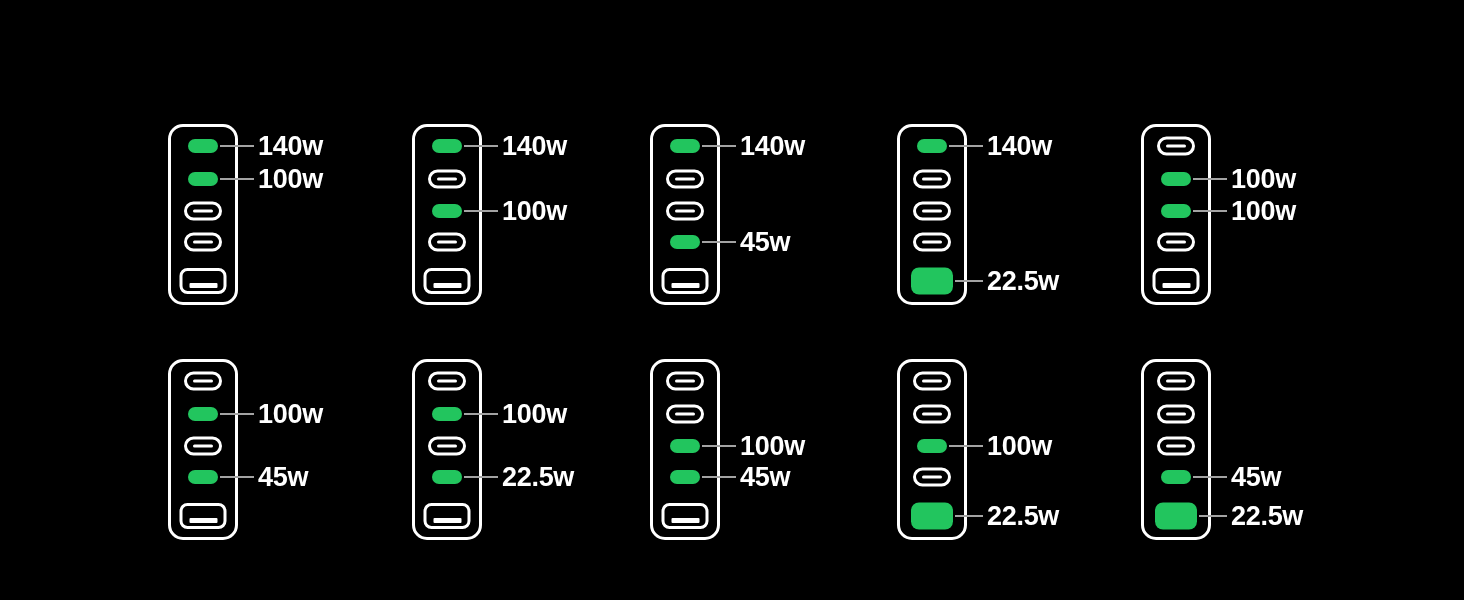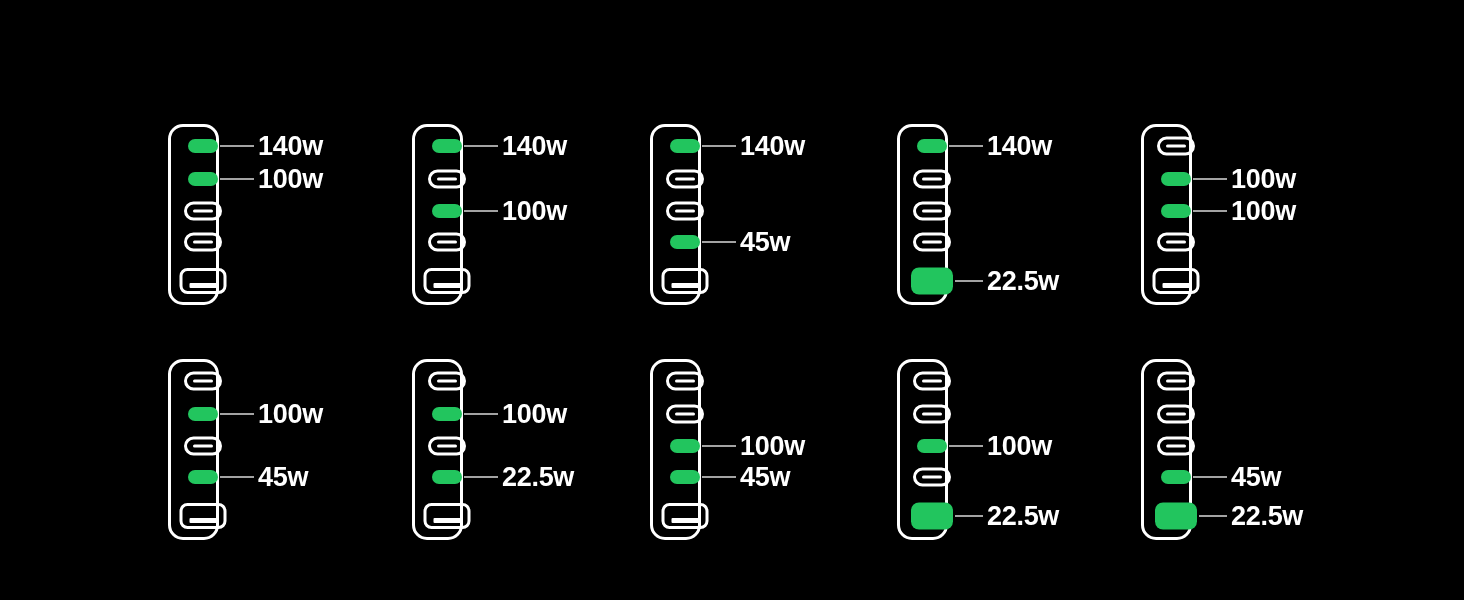--- a/index.html
+++ b/index.html
@@ -1,18 +1,18 @@
 <!DOCTYPE html>
 <html style="--bg: #000000; --green: #22C55E; --outline: #FFFFFF; --leader: #A3A3A3; --label: #FFFFFF;"><head>
 <meta charset="utf-8">
 <style>
   html,body{margin:0;padding:0;background:#000;}
   body{width:1464px;height:600px;overflow:hidden;font-family:"Liberation Sans",sans-serif;}
   #canvas{position:relative;width:1464px;height:600px;background:var(--bg,#000);}
-  .charger-group{position:absolute;width:51px;height:181px;}
+  .charger-group{position:absolute;width:70px;height:181px;}
   .charger-body{position:absolute;inset:0;border:3px solid var(--outline,#fff);border-radius:15px;box-sizing:border-box;}
   .port{position:absolute;left:35px;transform:translate(-50%,-50%);box-sizing:border-box;}
   .usbc.inactive{width:38px;height:19px;border:3px solid var(--outline,#fff);border-radius:10px;
     display:flex;align-items:center;justify-content:center;background:transparent;}
   .usbc.inactive .pin{width:20px;height:3px;background:var(--outline,#fff);border-radius:2px;}
   .usbc.active{width:30px;height:14px;background:var(--green,#22C55E);border-radius:7px;}
   .usba.inactive{width:47px;height:26px;border:3px solid var(--outline,#fff);border-radius:8px;
     display:flex;align-items:flex-end;justify-content:center;padding-bottom:3px;background:transparent;}
   .usba.inactive .pin{width:28px;height:5px;background:var(--outline,#fff);border-radius:1px;}
   .usba.active{width:42px;height:27px;background:var(--green,#22C55E);border-radius:8px;}

